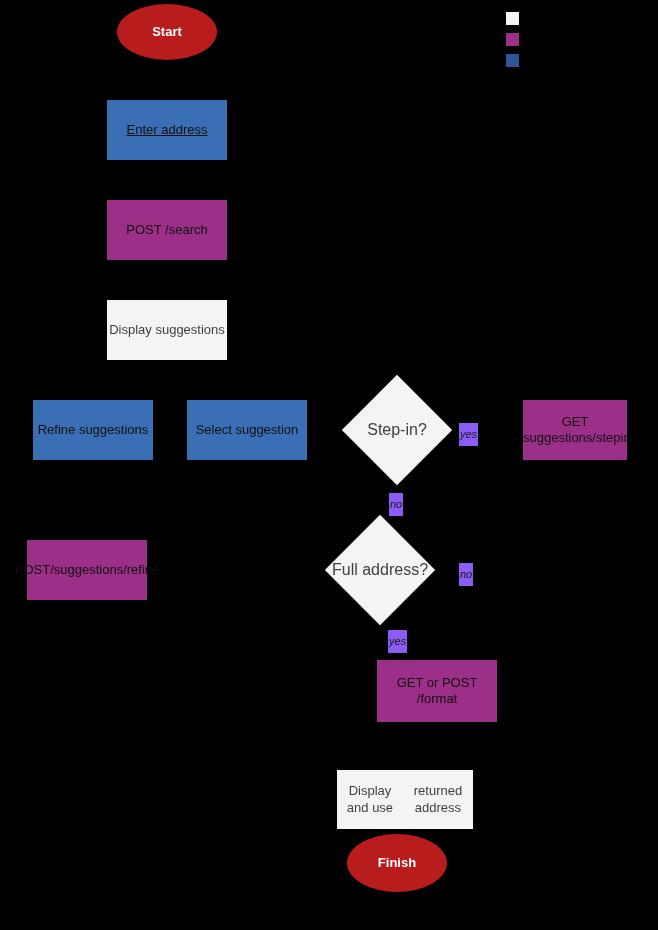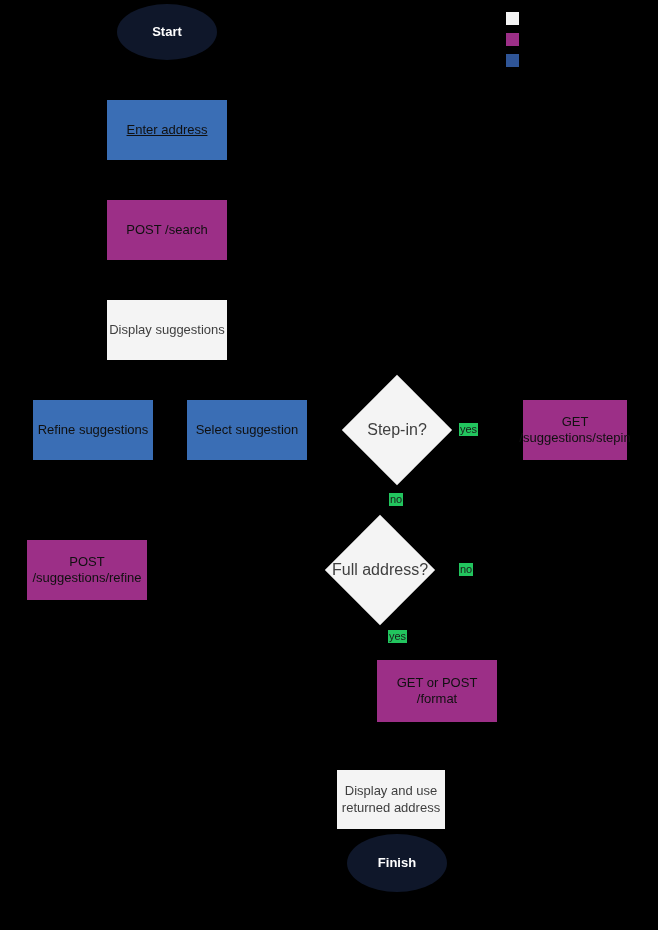--- a/index.html
+++ b/index.html
@@ -40,21 +40,21 @@
   .rect.magenta {
     background: #9c2f87;
     color: #101010;
   }
   .rect.white {
     background: #f4f4f4;
     color: #3f3f3f;
   }
 
   .ellipse {
-    background: #0f172a;
+    background: #b91c1c;
     color: #ffffff;
     border-radius: 50%;
     font-size: 13px;
     font-weight: bold;
   }
 
   
   .diamond {
     background: transparent;
   }
@@ -68,26 +68,27 @@
     position: relative;
     z-index: 2;
     color: #3f3f3f;
     font-size: 16px;
     white-space: nowrap;
   }
 
   
   .edge-label {
     position: absolute;
-    background: #22c55e;
+    background: #8b5cf6;
     color: #1a1a1a;
     font-size: 11px;
     line-height: 13px;
-    padding: 0 1px;
+    padding: 5px 1px;
     white-space: nowrap;
+    font-style: italic;
   }
 
   
   #legend {
     position: absolute;
     left: 506px;
     top: 8px;
     width: 140px;
   }
   .legend-row {
@@ -194,21 +195,21 @@
 
   <div class="node rect magenta" style="left:523px; top:400px; width:104px; height:60px; flex-direction:column;">
     <span>GET</span>
     <span>/suggestions/stepin</span>
   </div>
 
   <div class="edge-label" style="left:389px; top:493px;">
     <span>no</span>
   </div>
 
-  <div class="node rect magenta" style="left:27px; top:540px; width:120px; height:60px; flex-direction:column;">
+  <div class="node rect magenta" style="left:27px; top:540px; width:120px; height:60px; flex-direction:row;">
     <span>POST</span>
     <span>/suggestions/refine</span>
   </div>
 
   <div class="node diamond" style="left:341px; top:531px; width:78px; height:78px;">
     <span class="diamond-shape"></span>
     <span class="diamond-label">Full address?</span>
   </div>
 
   <div class="edge-label" style="left:459px; top:563px;">
@@ -217,21 +218,21 @@
 
   <div class="edge-label" style="left:388px; top:630px;">
     <span>yes</span>
   </div>
 
   <div class="node rect magenta" style="left:337px; top:660px; width:120px; height:62px; flex-direction:column;margin-left:40px;">
     <span>GET or POST</span>
     <span>/format</span>
   </div>
 
-  <div class="node rect white" style="left:337px; top:770px; width:108px; height:59px; flex-direction:column;">
+  <div class="node rect white" style="left:337px; top:770px; width:136px; height:59px; flex-direction:row;">
     <span>Display and use</span>
     <span>returned address</span>
   </div>
 
   <div class="node ellipse" style="left:347px; top:834px; width:100px; height:58px;align-items:center;">
     <span>Finish</span>
   </div>
 
 </div>
 

